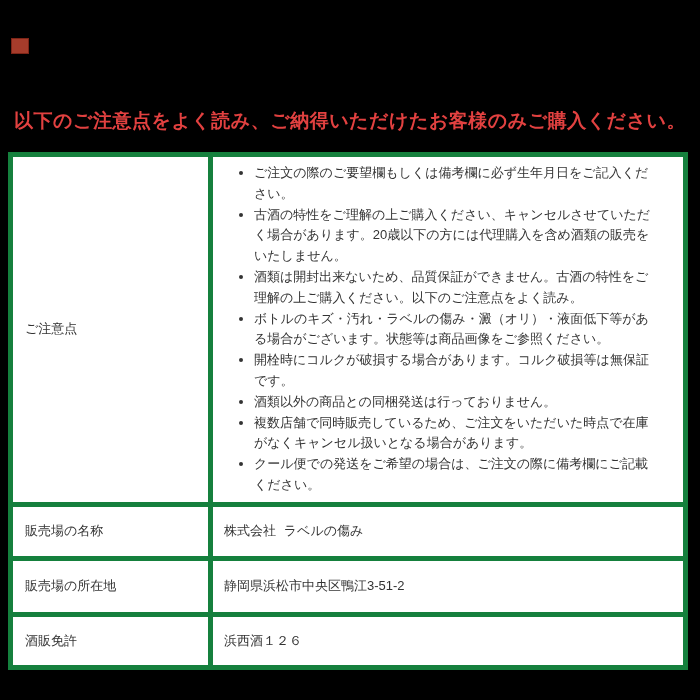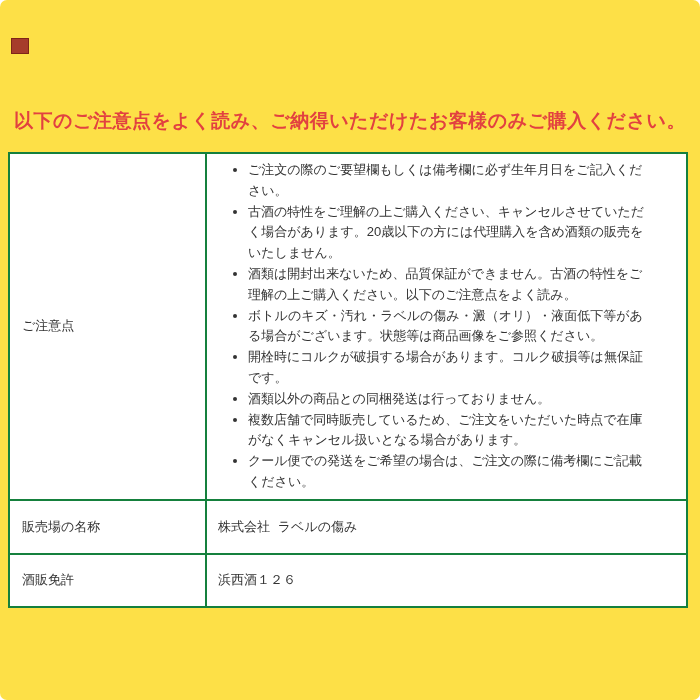--- a/index.html
+++ b/index.html
@@ -9,22 +9,21 @@
     width: 700px;
     height: 700px;
     font-family: "Liberation Sans", "DejaVu Sans", sans-serif;
     color: #333333;
   }
   .page {
     position: relative;
     width: 700px;
     height: 700px;
     overflow: hidden;
-    background: #fde047;
-    border-radius: 7px;
+    background: #000000;
   }
   .corner-mark {
     position: absolute;
     left: 11px;
     top: 38px;
     width: 16px;
     height: 14px;
     background: #a63c2b;
     border: 1px solid #7e2517;
   }
@@ -38,21 +37,21 @@
     color: #e24140;
   }
   table.info-table {
     border-collapse: collapse;
     table-layout: fixed;
     width: 680px;
     margin: 18px 0 0 8px;
     background: #ffffff;
   }
   table.info-table td {
-    border: 2px solid #15803d;
+    border: 5px solid #15803d;
     vertical-align: middle;
     font-size: 13px;
     color: #333333;
   }
   td.label-cell {
     width: 175px;
     padding: 6px 8px 6px 12px;
     margin-top: 46px;
   }
   td.value-cell {
@@ -99,20 +98,24 @@
             <li>クール便での発送をご希望の場合は、ご注文の際に備考欄にご記載ください。</li>
           </ul>
         </td>
       </tr>
 
       <tr class="row-name">
         <td class="label-cell">販売場の名称</td>
         <td class="value-cell">株式会社 ラベルの傷み</td>
       </tr>
 
+      <tr class="row-address">
+        <td class="label-cell">販売場の所在地</td>
+        <td class="value-cell">静岡県浜松市中央区鴨江3-51-2</td>
+      </tr>
 
 
       <tr class="row-license">
         <td class="label-cell">酒販免許</td>
         <td class="value-cell">浜西酒１２６</td>
       </tr>
     </tbody>
   </table>
 
 </div>

